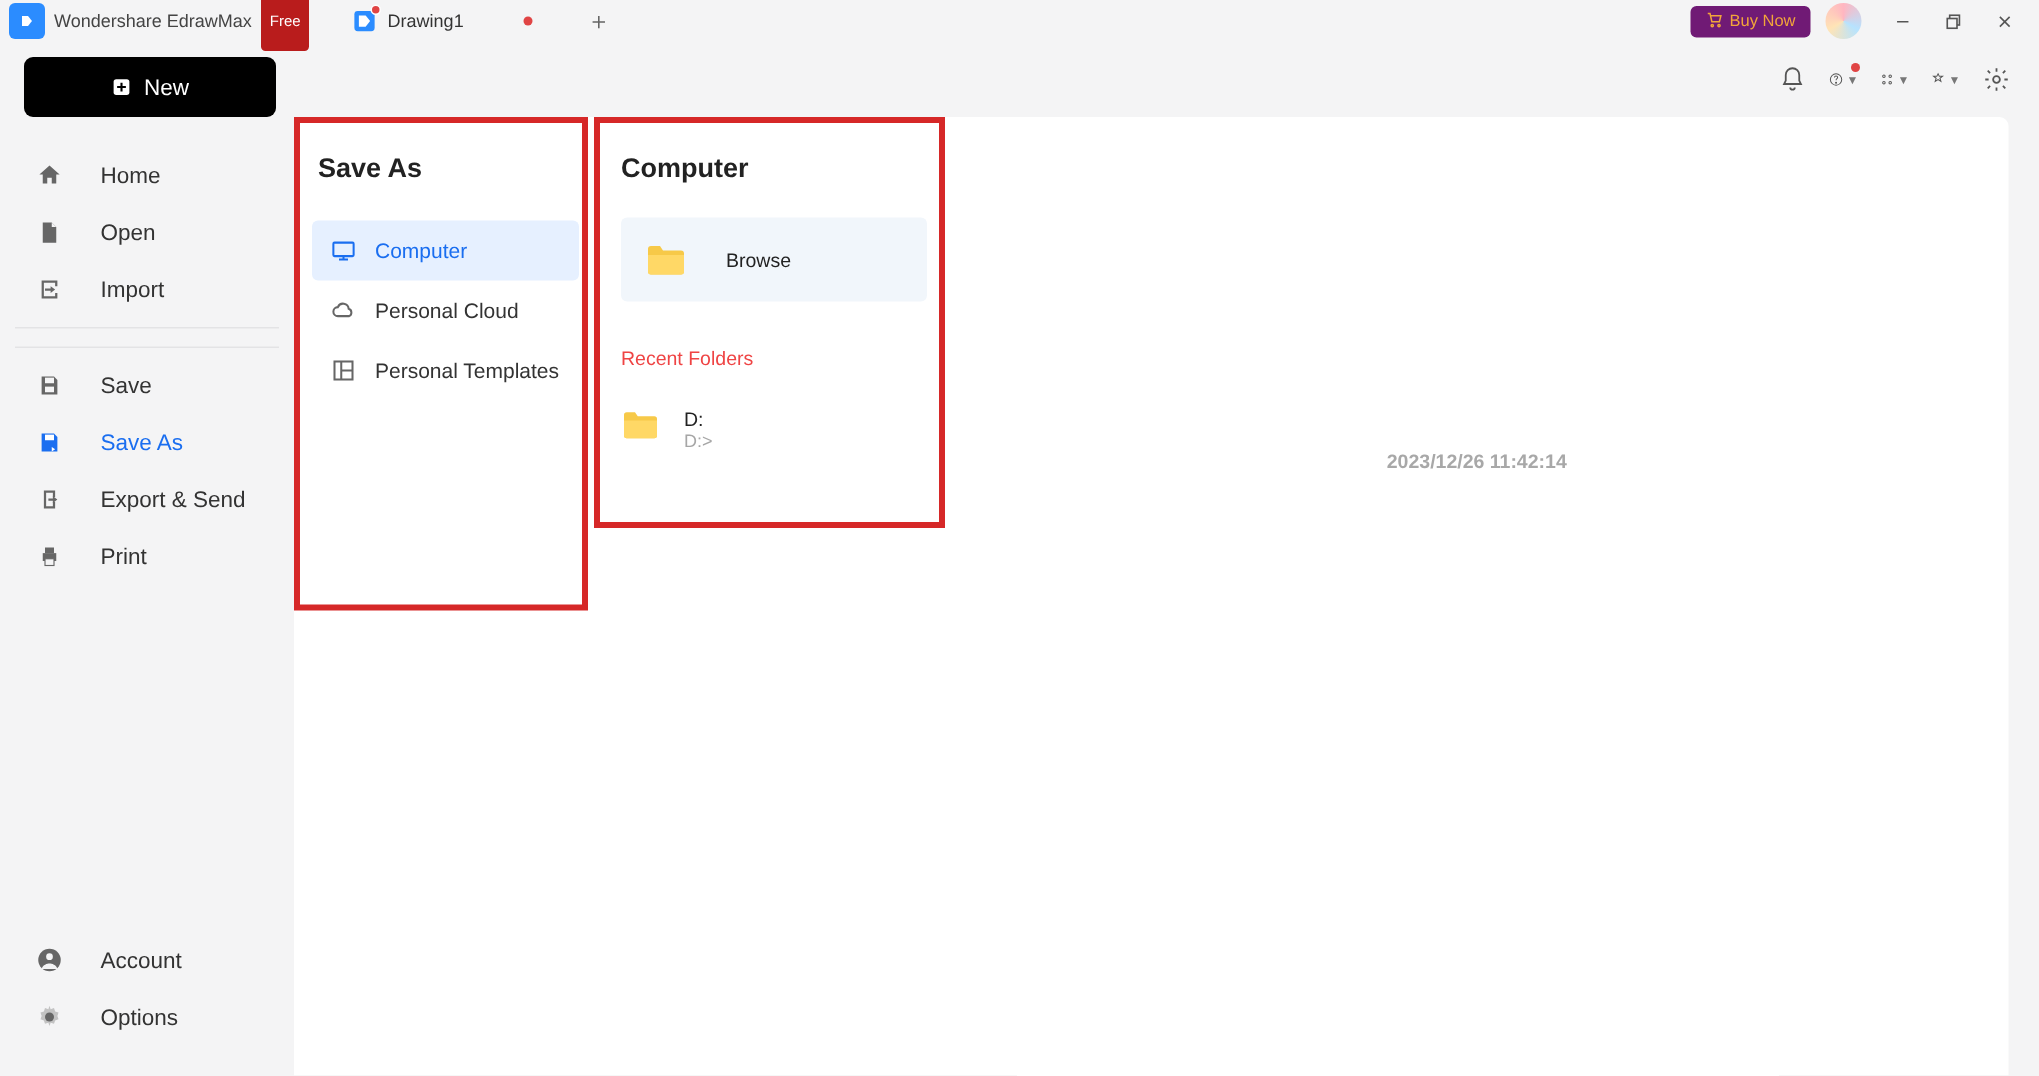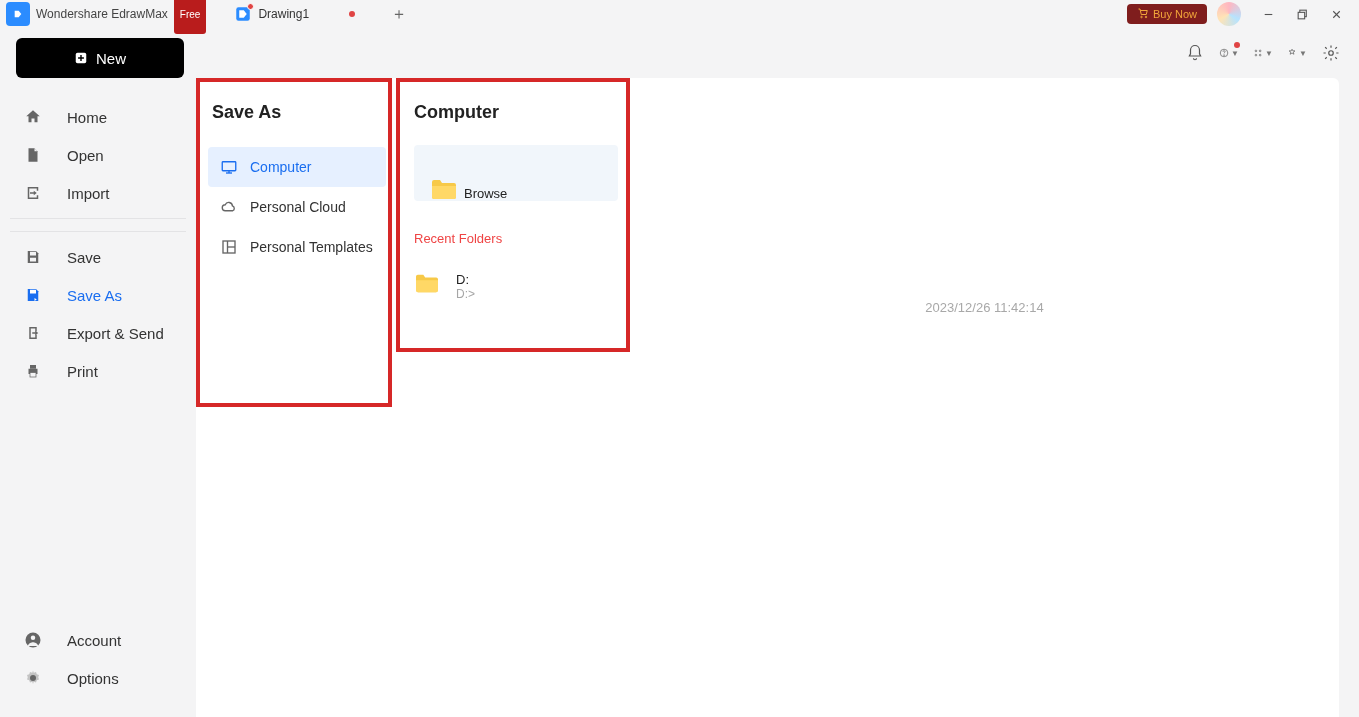--- a/index.html
+++ b/index.html
@@ -12,21 +12,21 @@
   .app-name { font-size: 12px; color: #444; margin-right: 6px; }
   .badge-free { background: #b91c1c; color: #fff; font-size: 10px; padding: 14px 6px; border-radius: 3px; margin-right: 18px; }
   .tab { display: flex; align-items: center; height: 28px; padding: 0 20px 0 10px; margin-right: 4px; text-align: center; }
   .tab-icon { width: 18px; height: 18px; margin-right: 6px; position: relative; }
   .tab-icon svg { width: 18px; height: 18px; }
   .tab-dot-icon { position:absolute; top:-2px; right:-2px; width:7px; height:7px; background:#e04444; border-radius:50%; border:1px solid #fff;}
   .tab-label { font-size: 12px; color: #333; }
   .tab-unsaved { width:6px; height:6px; background:#e04444; border-radius:50%; margin-left:40px; }
   .tab-add { width:24px; height:24px; display:flex; align-items:center; justify-content:center; color:#666; font-size:16px; cursor:pointer; margin-left:8px;}
   .titlebar-spacer { flex:1; }
-  .buy-now { background:#7f1d1d; color:#f2a53a; font-size:11px; padding:3px 10px; border-radius:4px; display:flex; align-items:center; gap:4px; margin-right:10px; cursor:pointer;}
+  .buy-now { background:#701a75; color:#f2a53a; font-size:11px; padding:3px 10px; border-radius:4px; display:flex; align-items:center; gap:4px; margin-right:10px; cursor:pointer;}
   .avatar { width:24px; height:24px; border-radius:50%; background: conic-gradient(#ffb6c1, #b6e3ff, #ffe4b6, #ffb6c1); margin-right:10px; cursor:pointer;}
   .win-btn { width:22px; height:22px; display:flex; align-items:center; justify-content:center; color:#555; margin:0 6px; cursor:pointer;}
   .win-btn svg { width:13px; height:13px; }
 
   
   .subheader { height: 50px; display:flex; align-items:center; justify-content:flex-end; padding-right:18px; gap:14px;}
   .subheader .icon-btn { width:20px; height:20px; display:flex; align-items:center; justify-content:center; color:#555; cursor:pointer; position:relative;}
   .subheader .icon-btn svg { width:18px; height:18px; }
   .red-dot { position:absolute; top:-1px; right:-1px; width:6px; height:6px; background:#e04444; border-radius:50%; }
   .caret { font-size:8px; margin-left:2px; color:#777;}
@@ -54,36 +54,36 @@
   .location-list {}
   .location-item { display:flex; align-items:center; gap:12px; padding:11px 12px; font-size:14px; color:#333; cursor:pointer; border-radius:4px;}
   .location-item.selected { background:#e6f0ff; color:#1a6ef0;}
   .location-item .loc-icon { width:18px; height:18px; display:flex; align-items:center; justify-content:center; }
   .location-item .loc-icon svg { width:18px; height:18px; }
   .red-box-saveas { position:absolute; top:0px; left:0px; right:4px; bottom:310px; border:4px solid #d62828; pointer-events:none;}
 
   
   .panel-computer { width:234px; background:#fff; padding:24px 12px 10px 18px; position:relative;}
   .panel-computer h2 { font-size:18px; font-weight:700; color:#222; margin-bottom:22px;}
-  .browse-card { background:#f1f6fb; border-radius:4px; height:56px; display:flex; align-items:flex-end; padding:0 16px; gap:6px; cursor:pointer; margin-bottom:30px;}
+  .browse-card { background:#f1f6fb; border-radius:4px; height:56px; display:flex; align-items:center; padding:0 16px; gap:26px; cursor:pointer; margin-bottom:30px;}
   .folder-icon { width:28px; height:24px;}
   .folder-icon svg { width:28px; height:24px; }
   .browse-label { font-size:13px; color:#222;}
   .recent-title { font-size:13px; color:#ef4444; margin-bottom:22px;}
   .recent-item { display:flex; align-items:flex-start; gap:16px; padding:4px 0; cursor:pointer;}
   .recent-folder-icon { width:26px; height:22px;}
   .recent-folder-icon svg { width:26px; height:22px;}
   .recent-text { display:flex; flex-direction:column;}
   .recent-name { font-size:13px; color:#222;}
   .recent-path { font-size:12px; color:#a6a6a6;}
   .red-box-computer { position:absolute; top:0; left:0; right:0; height:274px; border:4px solid #d62828; pointer-events:none;}
 
   
   .canvas { flex:1; background:#fff; border-radius:0 6px 0 0; position:relative; margin-right:20px;}
-  .timestamp { position:absolute; top:222px; left:50%; transform:translateX(-50%); color:#a8a8a8; font-size:13px;}
+  .timestamp { position:absolute; top:222px; left:50%; transform:translateX(-50%); color:#a8a8a8; font-size:13px;font-weight:bold;}
 </style>
 </head>
 <body>
 
 <div class="titlebar">
   <div class="app-logo">
     <svg viewBox="0 0 24 24" fill="none">
         <path d="M6 4h12a2 2 0 012 2v12a2 2 0 01-2 2H6a2 2 0 01-2-2V6a2 2 0 012-2z" fill="#fff" opacity=".0"></path>
         <path d="M7 7h6l4 5-4 5H7V7z" fill="#fff"></path>
       </svg>

